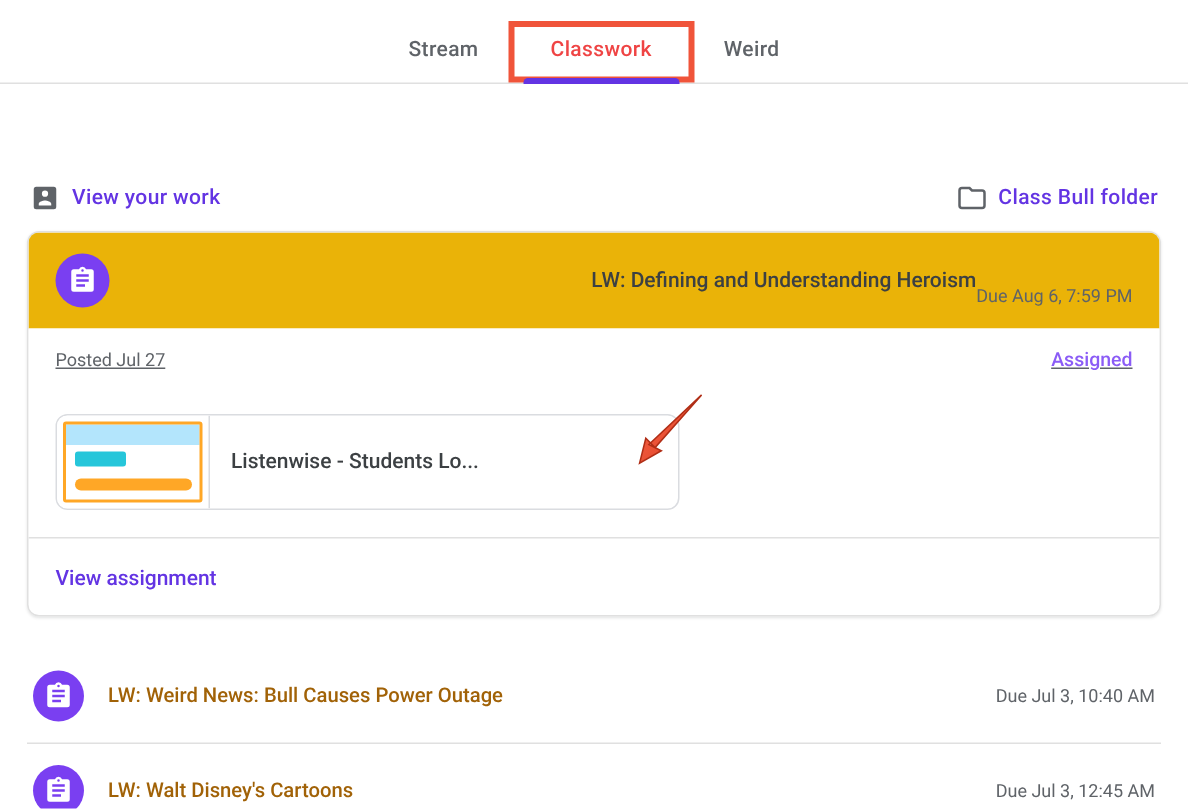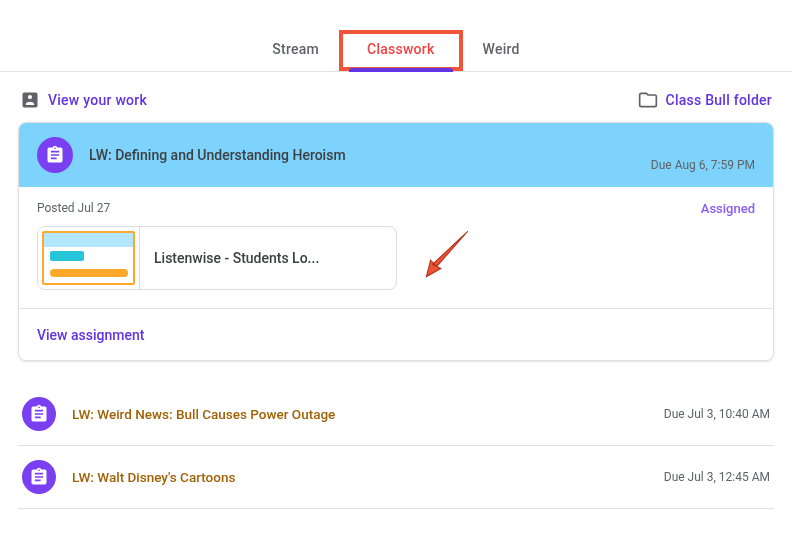--- a/index.html
+++ b/index.html
@@ -1,35 +1,35 @@
 <!DOCTYPE html>
 <html><head>
 <meta charset="utf-8">
 <style>
   * { box-sizing: border-box; margin: 0; padding: 0; font-family: "Google Sans", Roboto, Arial, sans-serif; }
   body { width: 792px; height: 539px; background: #fff; color: #3c4043; overflow: hidden; }
-  .tabs { height: 72px; display: flex; justify-content: center; align-items: flex-end; border-bottom: 1px solid #e0e0e0; }
+  .tabs { height: 56px; display: flex; justify-content: center; align-items: flex-end; border-bottom: 1px solid #e0e0e0; }
   .tab { padding: 14px 24px 14px; font-size: 14px; font-weight: 500; color: #5f6368; cursor: pointer; position: relative; letter-spacing: .25px; }
   .tab.active { color: #ef4444; }
   .tab.active::after { content:""; position:absolute; left:6px; right:6px; bottom:-1px; height:4px; background:#6334e3; border-radius:3px 3px 0 0; }
   .tab-hl { position:absolute; border:4px solid #f0543a; top:3px; left:-4px; right:-4px; bottom:0px; pointer-events:none; }
   .util { display:flex; align-items:center; justify-content:space-between; padding: 18px 20px 12px 20px; }
-  .util-left, .util-right { display:flex; align-items:flex-end; gap:24px; }
+  .util-left, .util-right { display:flex; align-items:flex-end; gap:24px;margin-top:48px; }
   .link { display:flex; align-items:center; gap:8px; color:#6334e3; font-size:14px; font-weight:500; cursor:pointer; letter-spacing:.25px; }
   .link svg, .util svg { width:20px; height:20px; fill:#5f6368; }
   .card { margin: 0 18px; border:1px solid #e0e0e0; border-radius:8px; overflow:hidden; box-shadow:0 1px 2px rgba(60,64,67,.15); position:relative; }
-  .card-head { background:#7dd3fc; display:flex; align-items:center; padding:14px 18px; }
+  .card-head { background:#eab308; display:flex; align-items:center; padding:14px 18px;text-align:right; }
   .badge { width:36px; height:36px; border-radius:50%; background:#7a3ff1; display:flex; align-items:center; justify-content:center; flex-shrink:0; }
   .badge svg { width:20px; height:20px; fill:#fff; }
   .title { margin-left:16px; font-size:14px; font-weight:500; color:#3c4043; flex:1; }
   .due { font-size:12px; color:#5f6368;margin-top:20px; }
   .card-body { background:#fff; padding: 14px 18px 18px; }
-  .meta { display:flex; justify-content:space-between; font-size:12px; color:#5f6368; margin-bottom:10px; }
+  .meta { display:flex; justify-content:space-between; font-size:12px; color:#5f6368; margin-bottom:28px;text-decoration:underline; }
   .assigned { color:#8b5cf6; font-weight:500; font-size:13px; }
-  .attach { display:flex; align-items:center; border:1px solid #dadce0; border-radius:8px; width:360px; overflow:hidden; cursor:pointer; }
+  .attach { display:flex; align-items:center; border:1px solid #dadce0; border-radius:8px; width:416px; overflow:hidden; cursor:pointer; }
   .thumb { width:102px; height:62px; background:#fff; border-right:1px solid #dadce0; position:relative; overflow:hidden; }
   .thumb-inner { position:absolute; inset:4px; border:2px solid #ffa726; border-radius:2px; background:linear-gradient(#b3e5fc 0 28%, #fff 28% 100%); }
   .thumb-inner::before{content:"";position:absolute;left:6px;top:18px;width:34px;height:10px;background:#26c6da;border-radius:2px;}
   .thumb-inner::after{content:"";position:absolute;left:6px;bottom:6px;width:78px;height:8px;background:#ffa726;border-radius:4px;}
   .attach-txt { padding:6px 14px; min-width:0; }
   .attach-title { font-size:14px; color:#3c4043; font-weight:500; white-space:nowrap; overflow:hidden; text-overflow:ellipsis; }
   .attach-sub { font-size:12px; color:#5f6368; margin-top:2px; }
   .card-foot { border-top:1px solid #e0e0e0; padding:16px 18px; }
   .va { color:#6334e3; font-size:14px; font-weight:500; cursor:pointer; }
   .arrow { position:absolute; left:395px; top:100px; width:62px; height:62px; pointer-events:none; }

